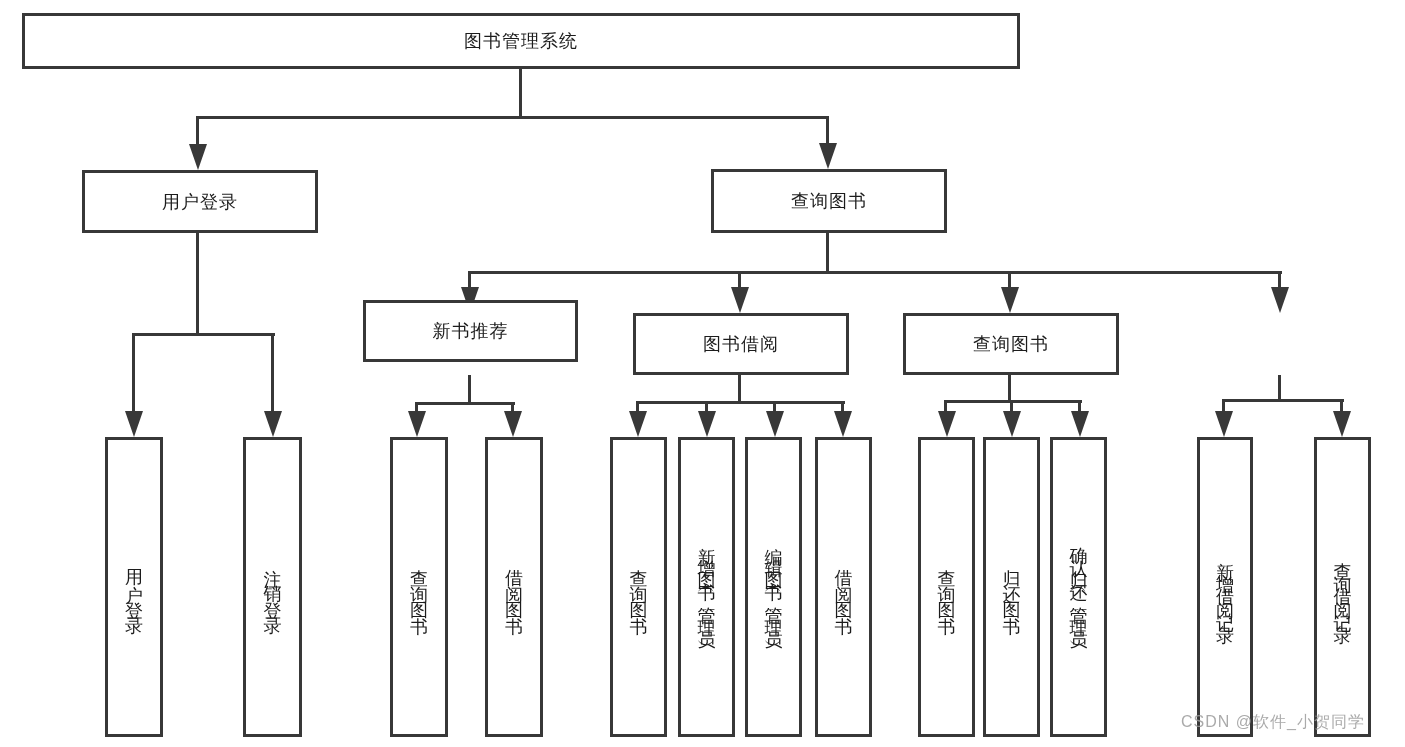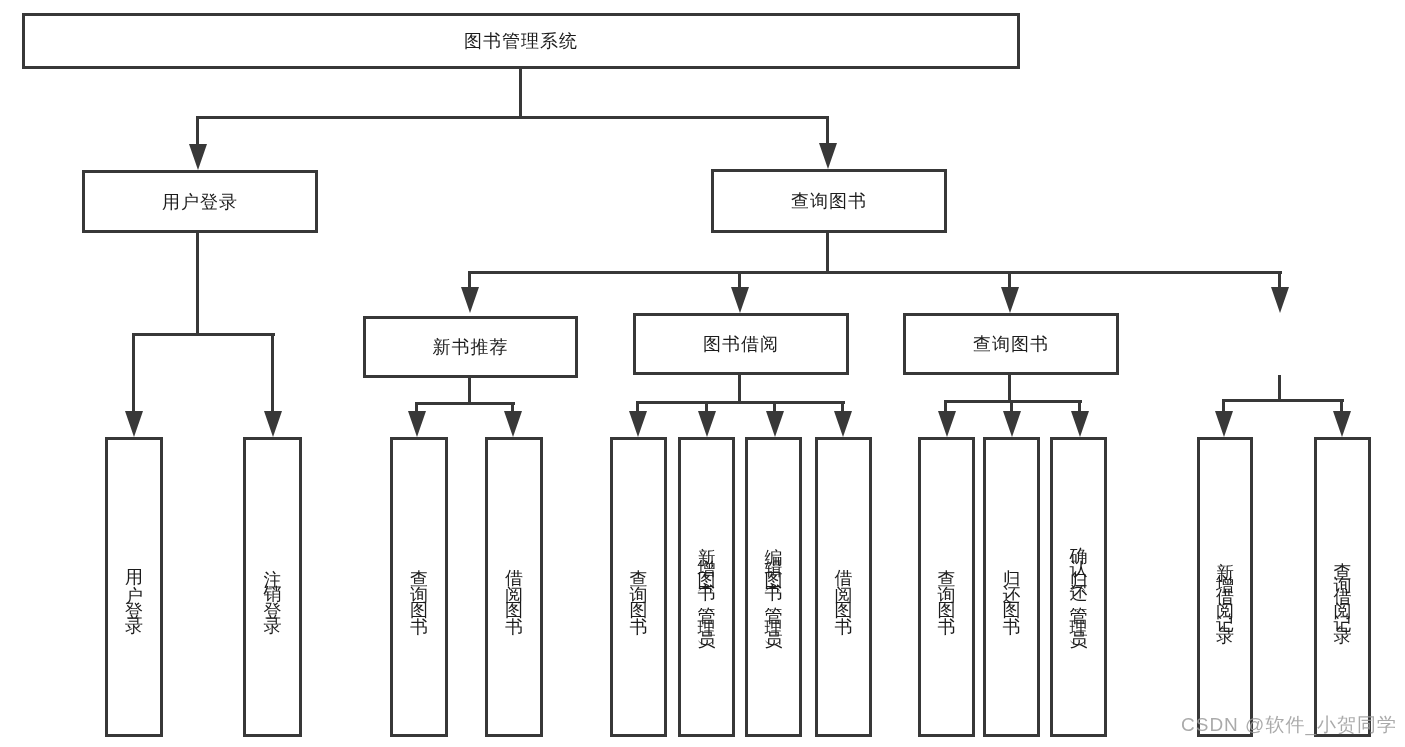--- a/index.html
+++ b/index.html
@@ -33,21 +33,21 @@
   .ls-m span{letter-spacing:13px;}
   .ls-l span{letter-spacing:12px;}
   .vline{position:absolute;width:3px;background:var(--line);}
   .hline{position:absolute;height:3px;background:var(--line);}
   .arrow{
     position:absolute;width:0;height:0;
     border-left:9px solid transparent;border-right:9px solid transparent;
     border-top:26px solid var(--line);
   }
   .watermark{
-    position:absolute;left:1181px;top:712px;font-size:19px;
+    position:absolute;left:1181px;top:712px;font-size:16px;
     color:var(--watermark);opacity:.85;white-space:nowrap;letter-spacing:1px;
     z-index:5;
   }
 </style>
 </head>
 <body>
 
 <div class="canvas">
 
   <div class="box" style="left:22px;top:13px;width:998px;height:56px;">图书管理系统</div>
@@ -73,21 +73,21 @@
   <div class="hline" style="left:469px;top:271px;width:813px;"></div>
   <div class="vline" style="left:468px;top:271px;height:18px;"></div>
   <div class="vline" style="left:738px;top:271px;height:18px;"></div>
   <div class="vline" style="left:1008px;top:271px;height:18px;"></div>
   <div class="vline" style="left:1278px;top:271px;height:18px;"></div>
   <div class="arrow" style="left:461px;top:287px;"></div>
   <div class="arrow" style="left:731px;top:287px;"></div>
   <div class="arrow" style="left:1001px;top:287px;"></div>
   <div class="arrow" style="left:1271px;top:287px;"></div>
 
-  <div class="box" style="left:363px;top:316px;width:215px;height:62px;">新书推荐</div>
+  <div class="box" style="left:363px;top:300px;width:215px;height:62px;">新书推荐</div>
   <div class="box" style="left:633px;top:313px;width:216px;height:62px;">图书借阅</div>
   <div class="box" style="left:903px;top:313px;width:216px;height:62px;">查询图书</div>
 
   <div class="vline" style="left:468px;top:375px;height:29px;"></div>
   <div class="hline" style="left:416px;top:402px;width:99px;"></div>
   <div class="vline" style="left:415px;top:402px;height:12px;"></div>
   <div class="vline" style="left:511px;top:402px;height:12px;"></div>
   <div class="arrow" style="left:408px;top:411px;"></div>
   <div class="arrow" style="left:504px;top:411px;"></div>
 

